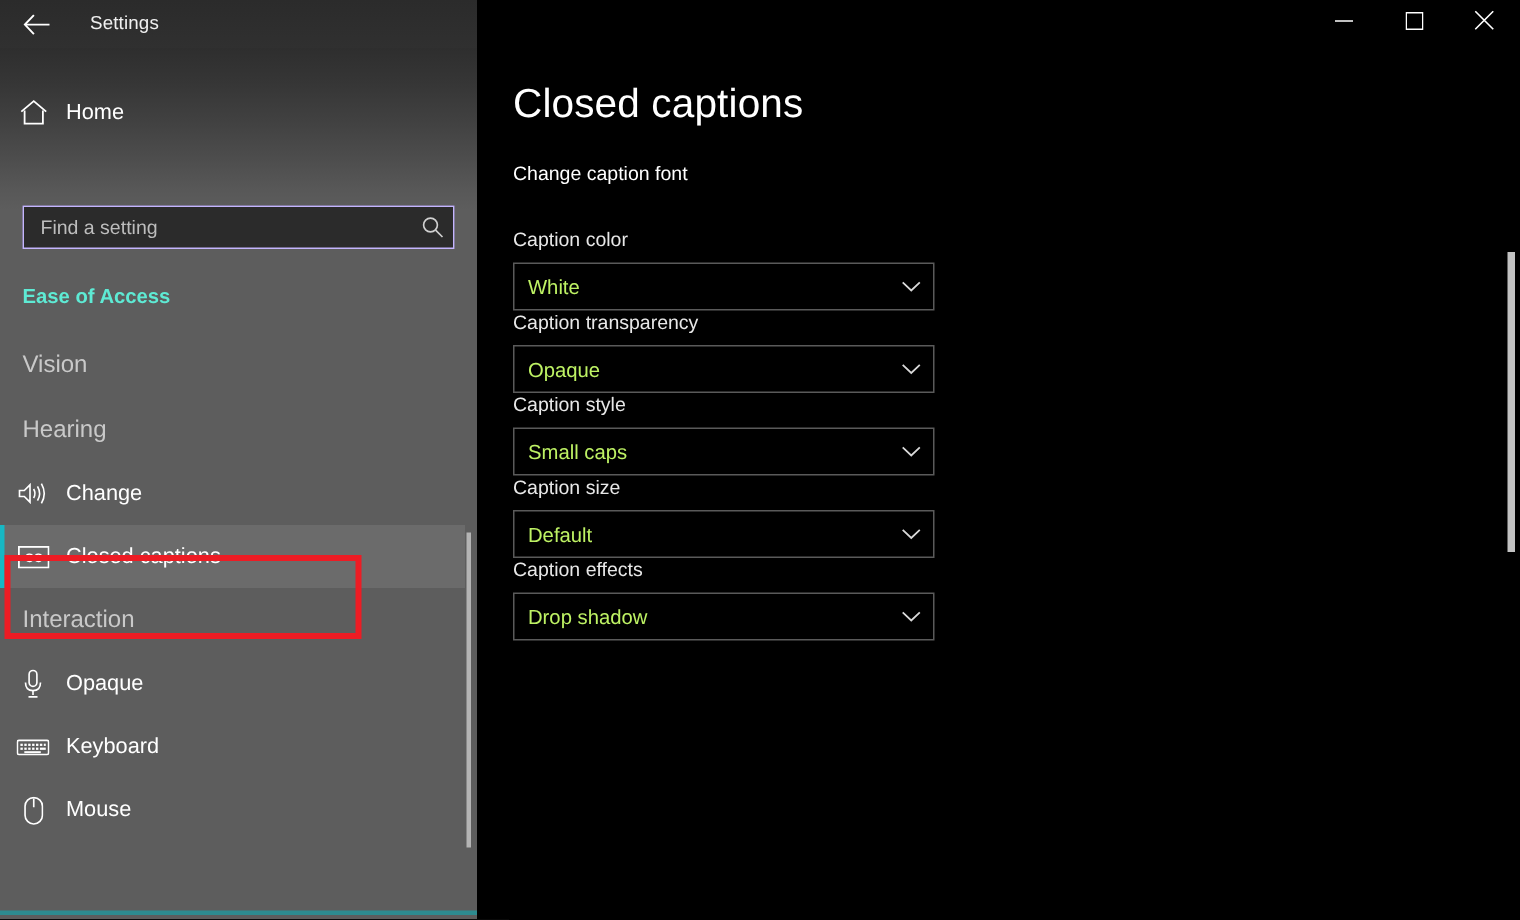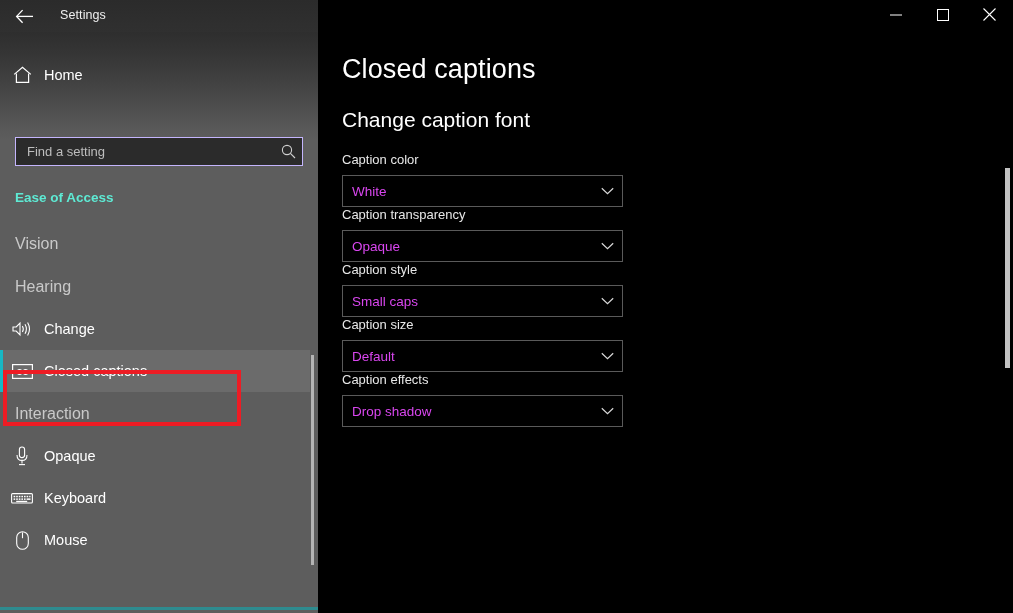--- a/index.html
+++ b/index.html
@@ -200,21 +200,21 @@
     position: absolute;
     left: 24px; top: 22px;
     font-size: 27px;
     font-weight: normal;
     color: #ffffff;
     letter-spacing: 0.1px;
   }
   #section-title {
     position: absolute;
     left: 24px; top: 76px;
-    font-size: 21px;
+    font-size: 13px;
     font-weight: normal;
     color: #ffffff;
   }
 
   #settings-fields {
     position: absolute;
     left: 24px; top: 120px;
     width: 330px;
   }
   .field-group { }
@@ -226,21 +226,21 @@
   .combo {
     position: relative;
     width: 281px; height: 32px;
     background: #000000;
     border: 1px solid #5a5a5a;
     display: flex; align-items: center;
     cursor: pointer;
   }
   .combo-value {
     font-size: 13.5px;
-    color: #d946ef;
+    color: #bef264;
     padding-left: 9px;
     flex: 1;
     white-space: nowrap;
     overflow: hidden;
   }
   .combo-chevron {
     width: 30px;
     display: flex; align-items: center; justify-content: center;
     flex-shrink: 0;
   }

